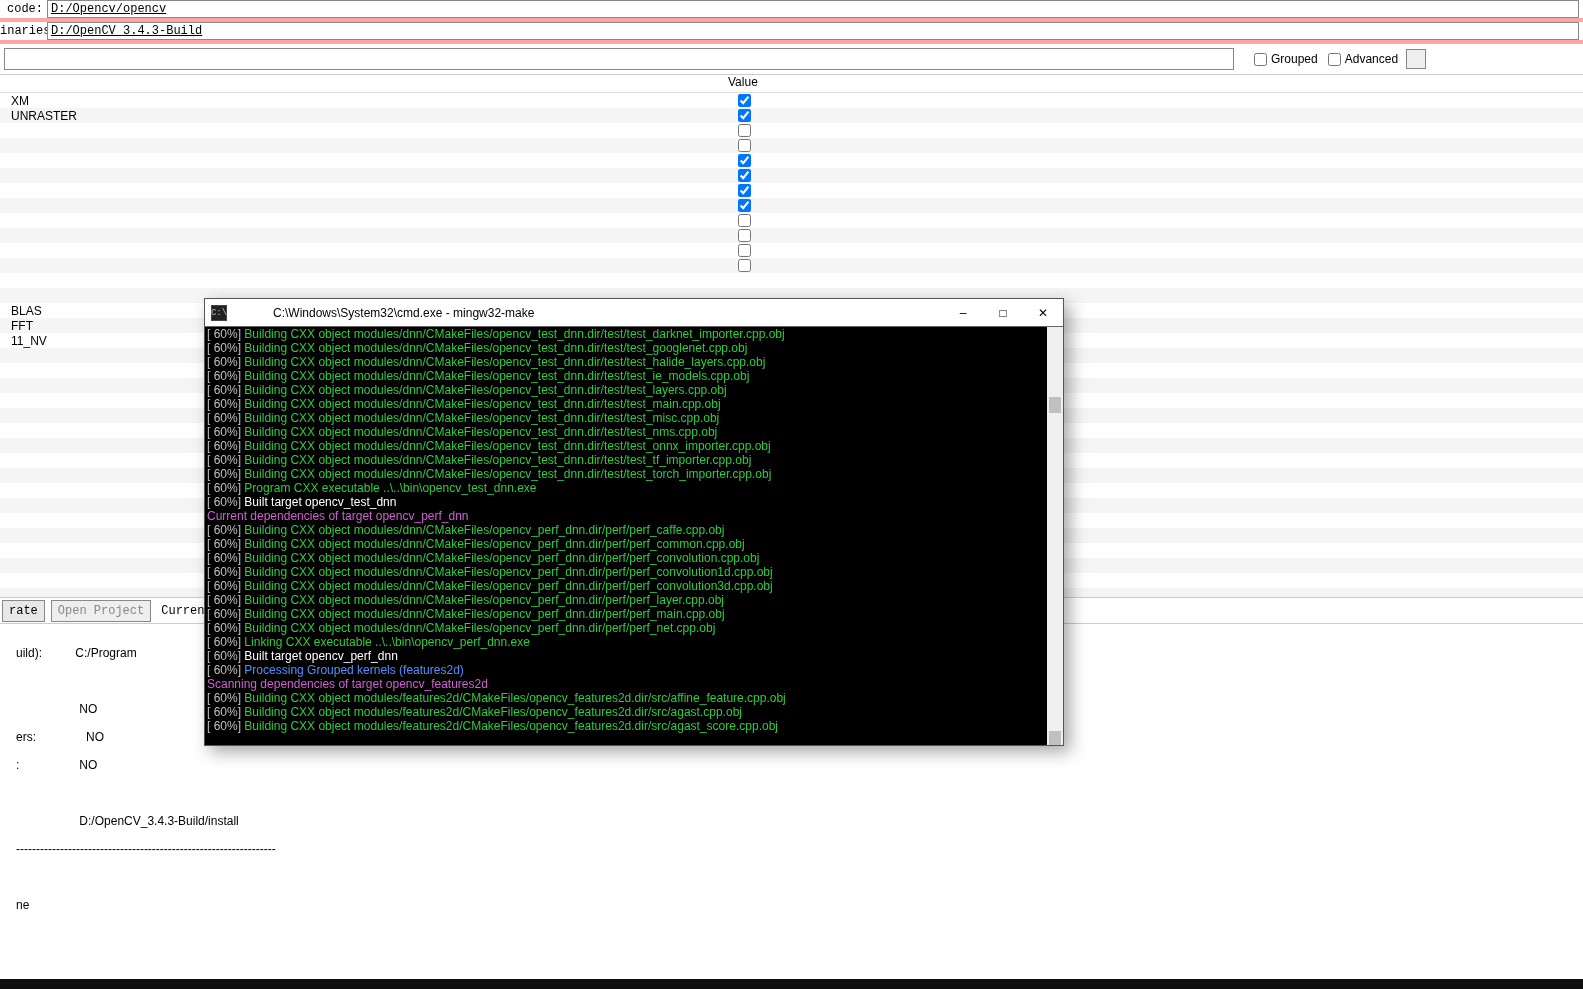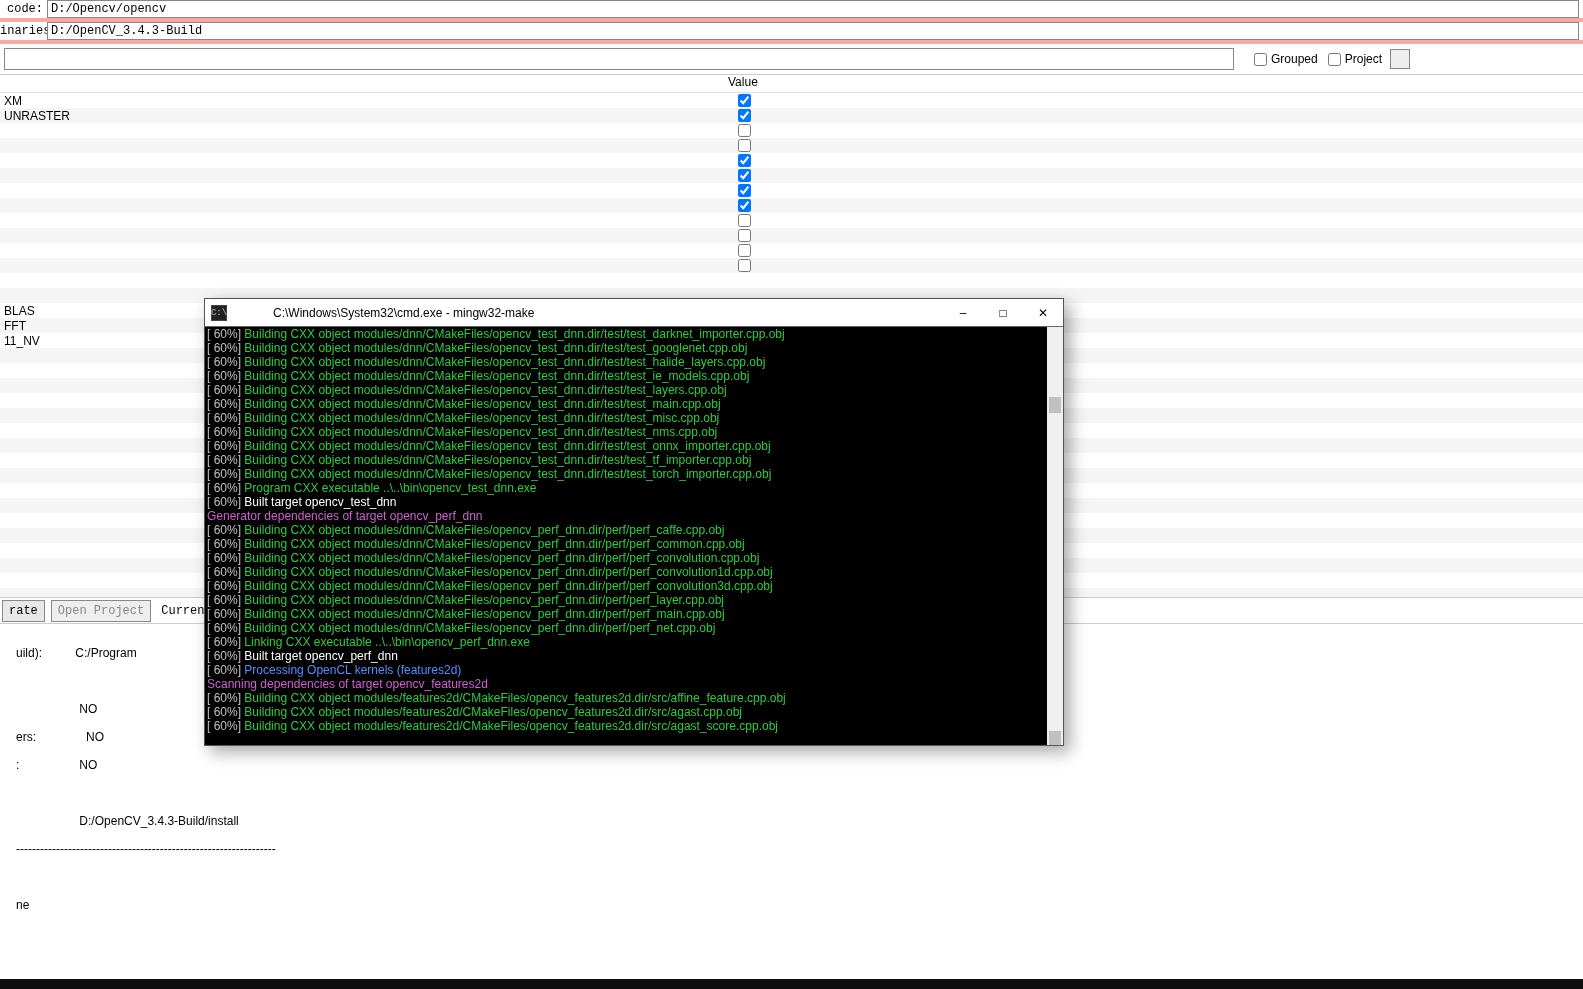--- a/index.html
+++ b/index.html
@@ -3,41 +3,41 @@
 <meta charset="utf-8">
 <style>
   * { box-sizing: border-box; margin: 0; padding: 0; font-family: "Segoe UI", Tahoma, sans-serif; }
   html, body { width: 1583px; height: 989px; background: #ffffff; overflow: hidden; }
 
   
   .path-row { display: flex; align-items: center; height: 22px; font-size: 12px; border-bottom: 4px solid #fca5a5; }
   .path-label { width: 47px; text-align: right; padding-right: 4px; font-family: "Courier New", monospace; }
   .path-input {
     flex: 1; height: 18px; border: 1px solid #888; font-family: "Courier New", monospace;
-    font-size: 12px; padding: 0 3px; margin: 0 4px 0 0;
+    font-size: 12px; padding: 0 3px; margin: 0 4px 0 0; text-decoration: underline;
   }
 
   
   .filter-row { display: flex; align-items: center; height: 30px; padding: 0 4px; }
   .search-input { width: 1230px; height: 22px; border: 1px solid #888; margin: 0 10px 0 0; }
   .chk-wrap { display: flex; align-items: center; margin-left: 10px; font-size: 12px; gap: 4px; justify-content: space-between; }
   .chk-wrap input { width: 13px; height: 13px; }
   .add-entry-btn {
     width: 20px; height: 20px; border: 1px solid #888; background: #eee; margin-left: 8px;
   }
 
   
   .table-area { height: 524px; border-top: 1px solid #ccc; border-bottom: 1px solid #ccc; overflow: hidden; }
   .table-header { display: flex; height: 18px; background: #ffffff; font-size: 12px; border-bottom: 1px solid #ddd; }
   .th-name { width: 724px; padding-left: 4px; }
   .th-val { padding-left: 4px; }
   .table-body { }
   .tr { display: flex; align-items: center; height: 15px; font-size: 12px; }
   .tr:nth-child(even) { background: #f5f5f5; }
-  .td-name { width: 724px; padding-left: 4px; }
+  .td-name { width: 724px; padding-left: 11px; }
   .td-val { width: 40px; display: flex; justify-content: center; }
   .td-val input { width: 13px; height: 13px; }
 
   
   .btn-bar { display: flex; align-items: center; height: 26px; gap: 6px; padding: 0 2px; border-bottom: 1px solid #ccc; }
   .btn {
     height: 22px; padding: 0 6px; font-size: 12px; font-family: "Courier New", monospace;
     background: #e8e8e8; border: 1px solid #888;
   }
   .btn-disabled { color: #888; background: #eee; text-align: center; }
@@ -96,21 +96,21 @@
 </div>
 
 <div class="filter-row">
   <input class="search-input" style="">
   <label class="chk-wrap">
     <input type="checkbox" style="">
     <span>Grouped</span>
   </label>
   <label class="chk-wrap">
     <input type="checkbox" style="">
-    <span>Project</span>
+    <span>Advanced</span>
   </label>
   <button class="add-entry-btn"></button>
 </div>
 
 <div class="table-area">
   <div class="table-header">
     <div class="th-name"></div>
     <div class="th-val">Value</div>
   </div>
   <div class="table-body" id="tbody">
@@ -312,32 +312,32 @@
         <div class="cmd-line"><span class="c-bracket">[ 60%]</span><span class="c-green"> Building CXX object modules/dnn/CMakeFiles/opencv_test_dnn.dir/test/test_ie_models.cpp.obj</span></div>
         <div class="cmd-line"><span class="c-bracket">[ 60%]</span><span class="c-green"> Building CXX object modules/dnn/CMakeFiles/opencv_test_dnn.dir/test/test_layers.cpp.obj</span></div>
         <div class="cmd-line"><span class="c-bracket">[ 60%]</span><span class="c-green"> Building CXX object modules/dnn/CMakeFiles/opencv_test_dnn.dir/test/test_main.cpp.obj</span></div>
         <div class="cmd-line"><span class="c-bracket">[ 60%]</span><span class="c-green"> Building CXX object modules/dnn/CMakeFiles/opencv_test_dnn.dir/test/test_misc.cpp.obj</span></div>
         <div class="cmd-line"><span class="c-bracket">[ 60%]</span><span class="c-green"> Building CXX object modules/dnn/CMakeFiles/opencv_test_dnn.dir/test/test_nms.cpp.obj</span></div>
         <div class="cmd-line"><span class="c-bracket">[ 60%]</span><span class="c-green"> Building CXX object modules/dnn/CMakeFiles/opencv_test_dnn.dir/test/test_onnx_importer.cpp.obj</span></div>
         <div class="cmd-line"><span class="c-bracket">[ 60%]</span><span class="c-green"> Building CXX object modules/dnn/CMakeFiles/opencv_test_dnn.dir/test/test_tf_importer.cpp.obj</span></div>
         <div class="cmd-line"><span class="c-bracket">[ 60%]</span><span class="c-green"> Building CXX object modules/dnn/CMakeFiles/opencv_test_dnn.dir/test/test_torch_importer.cpp.obj</span></div>
         <div class="cmd-line"><span class="c-bracket">[ 60%]</span><span class="c-green"> Program CXX executable ..\..\bin\opencv_test_dnn.exe</span></div>
         <div class="cmd-line"><span class="c-bracket">[ 60%]</span><span class="c-white"> Built target opencv_test_dnn</span></div>
-        <div class="cmd-line"><span class="c-magenta">Generator dependencies of target opencv_perf_dnn</span></div>
+        <div class="cmd-line"><span class="c-magenta">Current dependencies of target opencv_perf_dnn</span></div>
         <div class="cmd-line"><span class="c-bracket">[ 60%]</span><span class="c-green"> Building CXX object modules/dnn/CMakeFiles/opencv_perf_dnn.dir/perf/perf_caffe.cpp.obj</span></div>
         <div class="cmd-line"><span class="c-bracket">[ 60%]</span><span class="c-green"> Building CXX object modules/dnn/CMakeFiles/opencv_perf_dnn.dir/perf/perf_common.cpp.obj</span></div>
         <div class="cmd-line"><span class="c-bracket">[ 60%]</span><span class="c-green"> Building CXX object modules/dnn/CMakeFiles/opencv_perf_dnn.dir/perf/perf_convolution.cpp.obj</span></div>
         <div class="cmd-line"><span class="c-bracket">[ 60%]</span><span class="c-green"> Building CXX object modules/dnn/CMakeFiles/opencv_perf_dnn.dir/perf/perf_convolution1d.cpp.obj</span></div>
         <div class="cmd-line"><span class="c-bracket">[ 60%]</span><span class="c-green"> Building CXX object modules/dnn/CMakeFiles/opencv_perf_dnn.dir/perf/perf_convolution3d.cpp.obj</span></div>
         <div class="cmd-line"><span class="c-bracket">[ 60%]</span><span class="c-green"> Building CXX object modules/dnn/CMakeFiles/opencv_perf_dnn.dir/perf/perf_layer.cpp.obj</span></div>
         <div class="cmd-line"><span class="c-bracket">[ 60%]</span><span class="c-green"> Building CXX object modules/dnn/CMakeFiles/opencv_perf_dnn.dir/perf/perf_main.cpp.obj</span></div>
         <div class="cmd-line"><span class="c-bracket">[ 60%]</span><span class="c-green"> Building CXX object modules/dnn/CMakeFiles/opencv_perf_dnn.dir/perf/perf_net.cpp.obj</span></div>
         <div class="cmd-line"><span class="c-bracket">[ 60%]</span><span class="c-green"> Linking CXX executable ..\..\bin\opencv_perf_dnn.exe</span></div>
         <div class="cmd-line"><span class="c-bracket">[ 60%]</span><span class="c-white"> Built target opencv_perf_dnn</span></div>
-        <div class="cmd-line"><span class="c-bracket">[ 60%]</span><span class="c-blue"> Processing OpenCL kernels (features2d)</span></div>
+        <div class="cmd-line"><span class="c-bracket">[ 60%]</span><span class="c-blue"> Processing Grouped kernels (features2d)</span></div>
         <div class="cmd-line"><span class="c-magenta">Scanning dependencies of target opencv_features2d</span></div>
         <div class="cmd-line"><span class="c-bracket">[ 60%]</span><span class="c-green"> Building CXX object modules/features2d/CMakeFiles/opencv_features2d.dir/src/affine_feature.cpp.obj</span></div>
         <div class="cmd-line"><span class="c-bracket">[ 60%]</span><span class="c-green"> Building CXX object modules/features2d/CMakeFiles/opencv_features2d.dir/src/agast.cpp.obj</span></div>
         <div class="cmd-line"><span class="c-bracket">[ 60%]</span><span class="c-green"> Building CXX object modules/features2d/CMakeFiles/opencv_features2d.dir/src/agast_score.cpp.obj</span></div>
       </div>
     <div class="cmd-scroll">
       <div class="cmd-thumb" style="top:70px;height:16px"></div>
       <div class="cmd-thumb" style="bottom:0;height:14px"></div>
     </div>
   </div>

